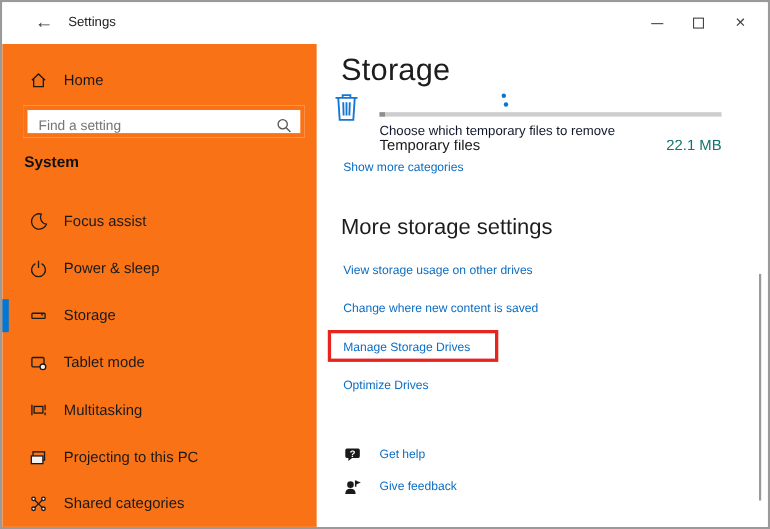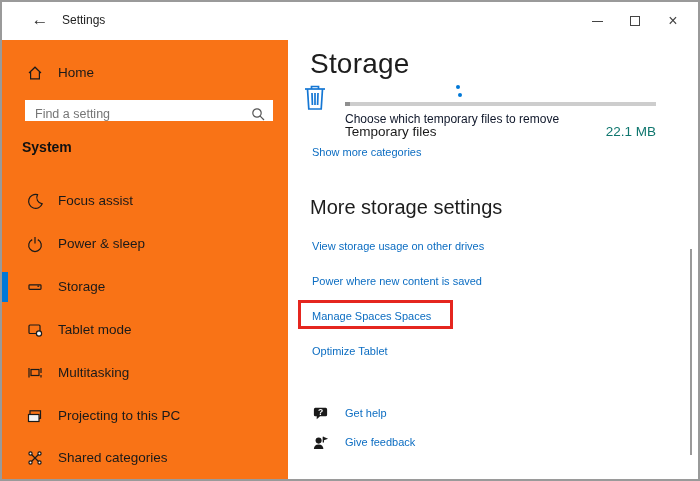--- a/index.html
+++ b/index.html
@@ -223,24 +223,24 @@
         <div class="temp-bar-fill"></div>
       </div>
       <div class="temp-desc">Choose which temporary files to remove</div>
     </div>
 
     <a class="link show-more-link">Show more categories</a>
 
     <div class="sub-heading">More storage settings</div>
 
     <a class="link drive-link">View storage usage on other drives</a>
-    <a class="link content-link">Power where new content is saved</a>
-    <a class="link manage-link">Manage Spaces Spaces</a>
+    <a class="link content-link">Change where new content is saved</a>
+    <a class="link manage-link">Manage Storage Drives</a>
     <div class="annotation-box"></div>
-    <a class="link optimize-link">Optimize Tablet</a>
+    <a class="link optimize-link">Optimize Drives</a>
 
     <div class="help-row get-help-row">
       <span class="help-icon">
         <svg viewBox="0 0 18 18" style="width:100%;height:100%">
           <path d="M3.5 3 Q2 3 2 4.8 L2 10.2 Q2 12 3.5 12 L5 12 L5 15 L8.5 12 L14.5 12 Q16 12 16 10.2 L16 4.8 Q16 3 14.5 3 Z" fill="#1a1a1a"></path>
           <text x="9" y="10.6" font-size="9" fill="#fff" text-anchor="middle" font-family="Liberation Sans, sans-serif" font-weight="bold">?</text>
         </svg>
       </span>
       <a class="link">Get help</a>
     </div>

